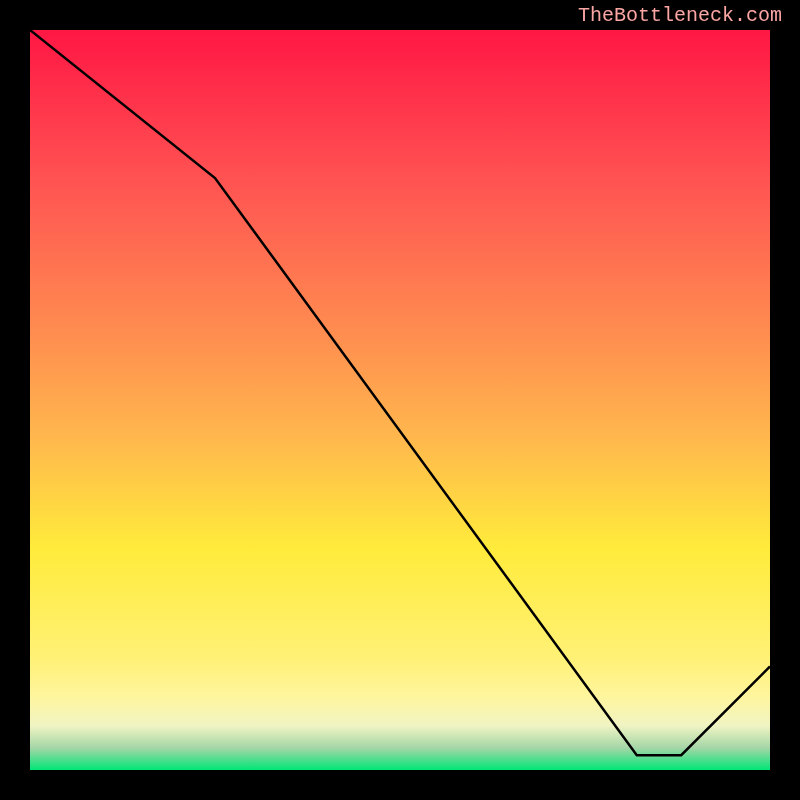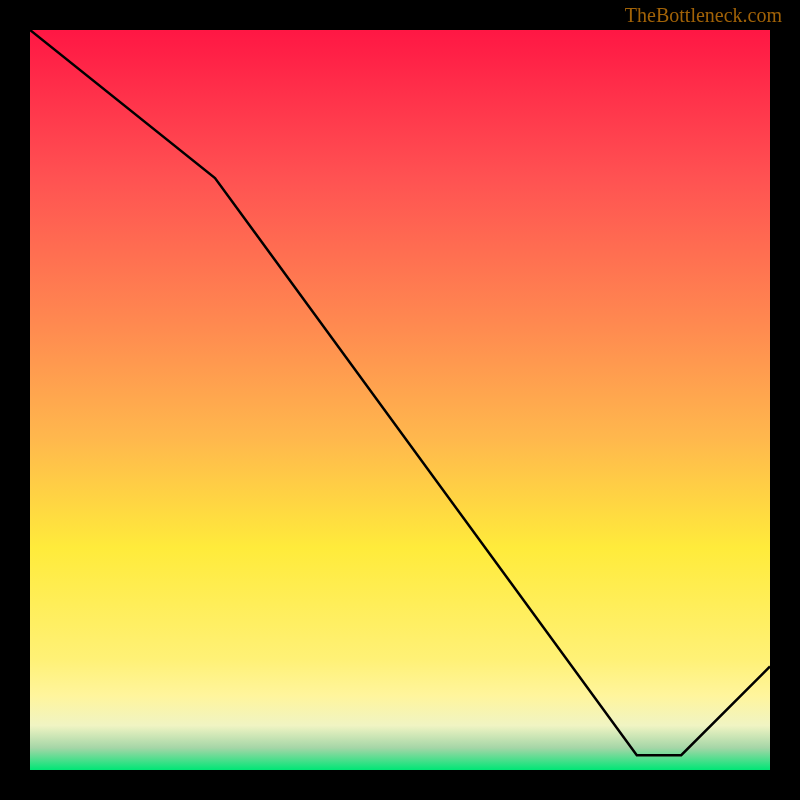--- a/index.html
+++ b/index.html
@@ -15,23 +15,23 @@
     position: absolute;
     top: 0;
     left: 0;
     width: 800px;
     height: 800px;
   }
   .watermark {
     position: absolute;
     top: 4px;
     right: 18px;
-    color: #a16207;
+    color: #fca5a5;
     font-size: 20px;
-    font-family: Liberation Serif, serif;
+    font-family: Liberation Mono, monospace;
     z-index: 10;
   }
   .plot-area {
     position: absolute;
     left: 30px;
     top: 30px;
     width: 740px;
     height: 740px;
     overflow: hidden;
   }

